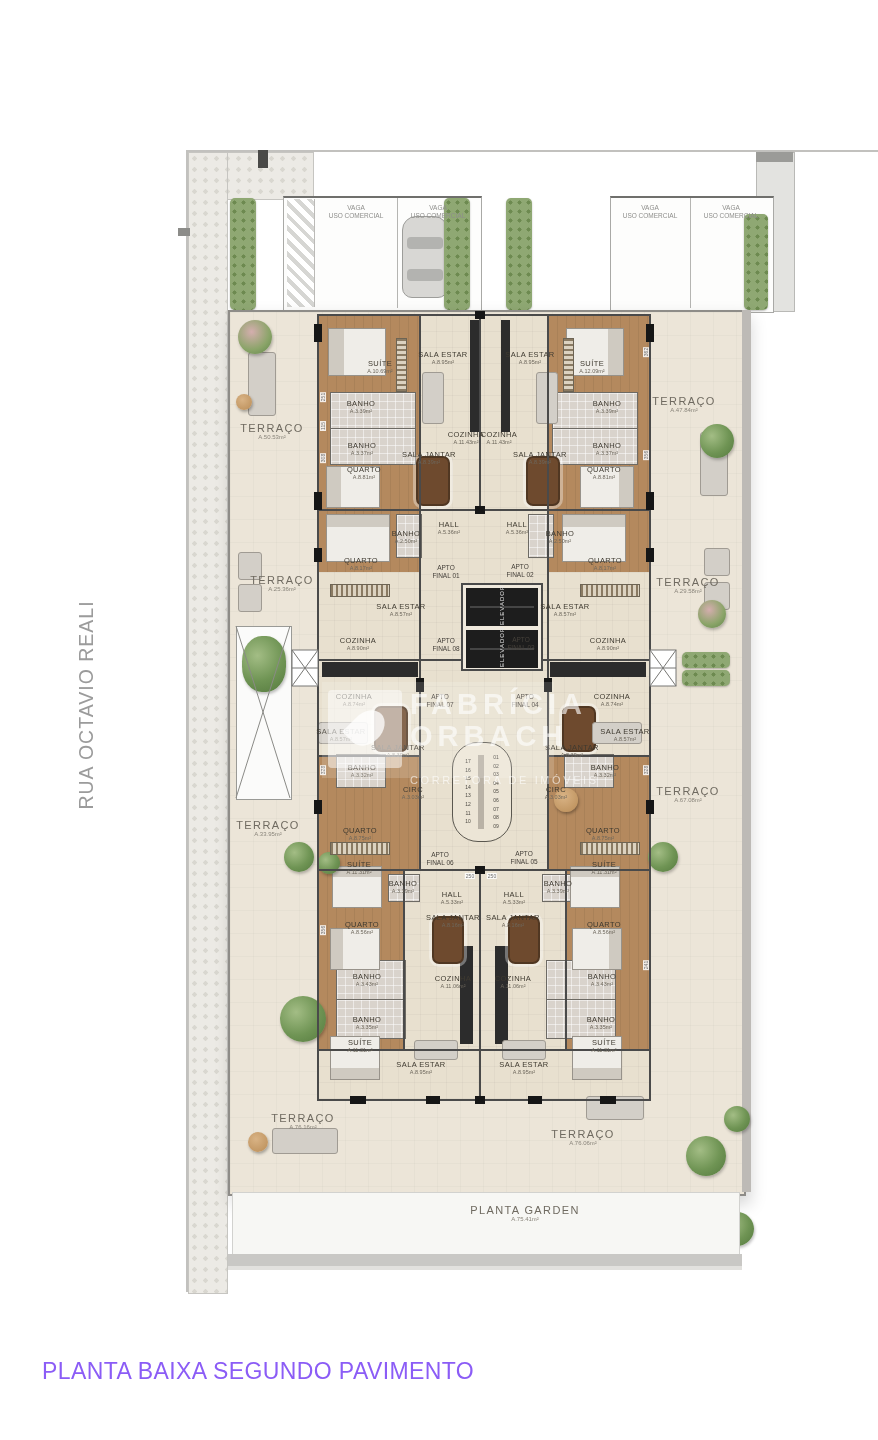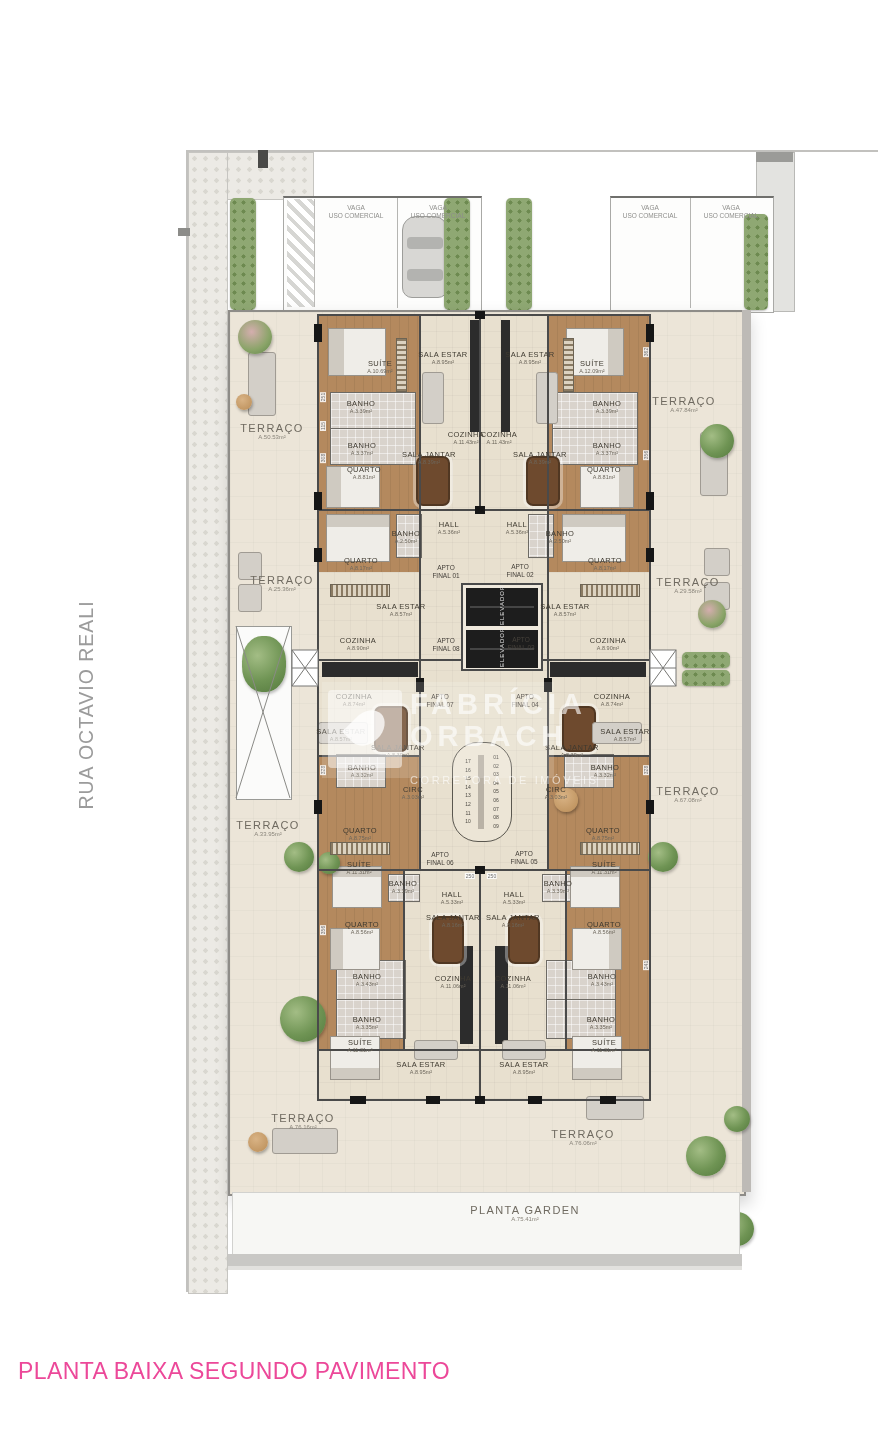--- a/index.html
+++ b/index.html
@@ -44,21 +44,21 @@
   .lbl{position:absolute;transform:translate(-50%,-50%);text-align:center;white-space:nowrap;z-index:60;}
   .room-lbl .nm{font-size:7.5px;letter-spacing:.4px;color:#3f3a30;}
   .room-lbl .ar{font-size:5.5px;color:#6d675c;}
   .terr-lbl .nm{font-size:11px;letter-spacing:1.4px;color:#6f6a60;}
   .terr-lbl .ar{font-size:6px;color:#8a857b;}
   .apto-lbl{font-size:6.5px;color:#45403a;line-height:1.25;}
   .vaga-lbl{font-size:6.5px;color:#8e8e8b;line-height:1.3;}
   .dim{font-size:5px;color:#6f6f6f;background:rgba(255,255,255,.85);padding:0 1px;z-index:58;}
   .dim.v{transform:translate(-50%,-50%) rotate(-90deg);}
   .street{color:#9b9b9b;font-size:19.5px;letter-spacing:1px;}
-  .title{color:#ec4899;font-size:23px;letter-spacing:.4px;}
+  .title{color:#8b5cf6;font-size:23px;letter-spacing:.4px;margin-left:24px;}
   
   .wm{z-index:80;color:rgba(255,255,255,.62);}
   .wm-backdrop{background:rgba(255,255,255,.16);}
   .wm-logo{background:rgba(255,255,255,.5);border-radius:4px;}
   .wm-drop{position:absolute;left:24px;top:18px;width:30px;height:40px;background:rgba(255,255,255,.75);border-radius:50% 50% 50% 0;transform:rotate(45deg);}
   .wm-name{font-size:29px;font-weight:bold;letter-spacing:5px;line-height:32px;}
   .wm-tag{font-size:11px;letter-spacing:2.6px;}
 </style>
 </head>
 <body>

